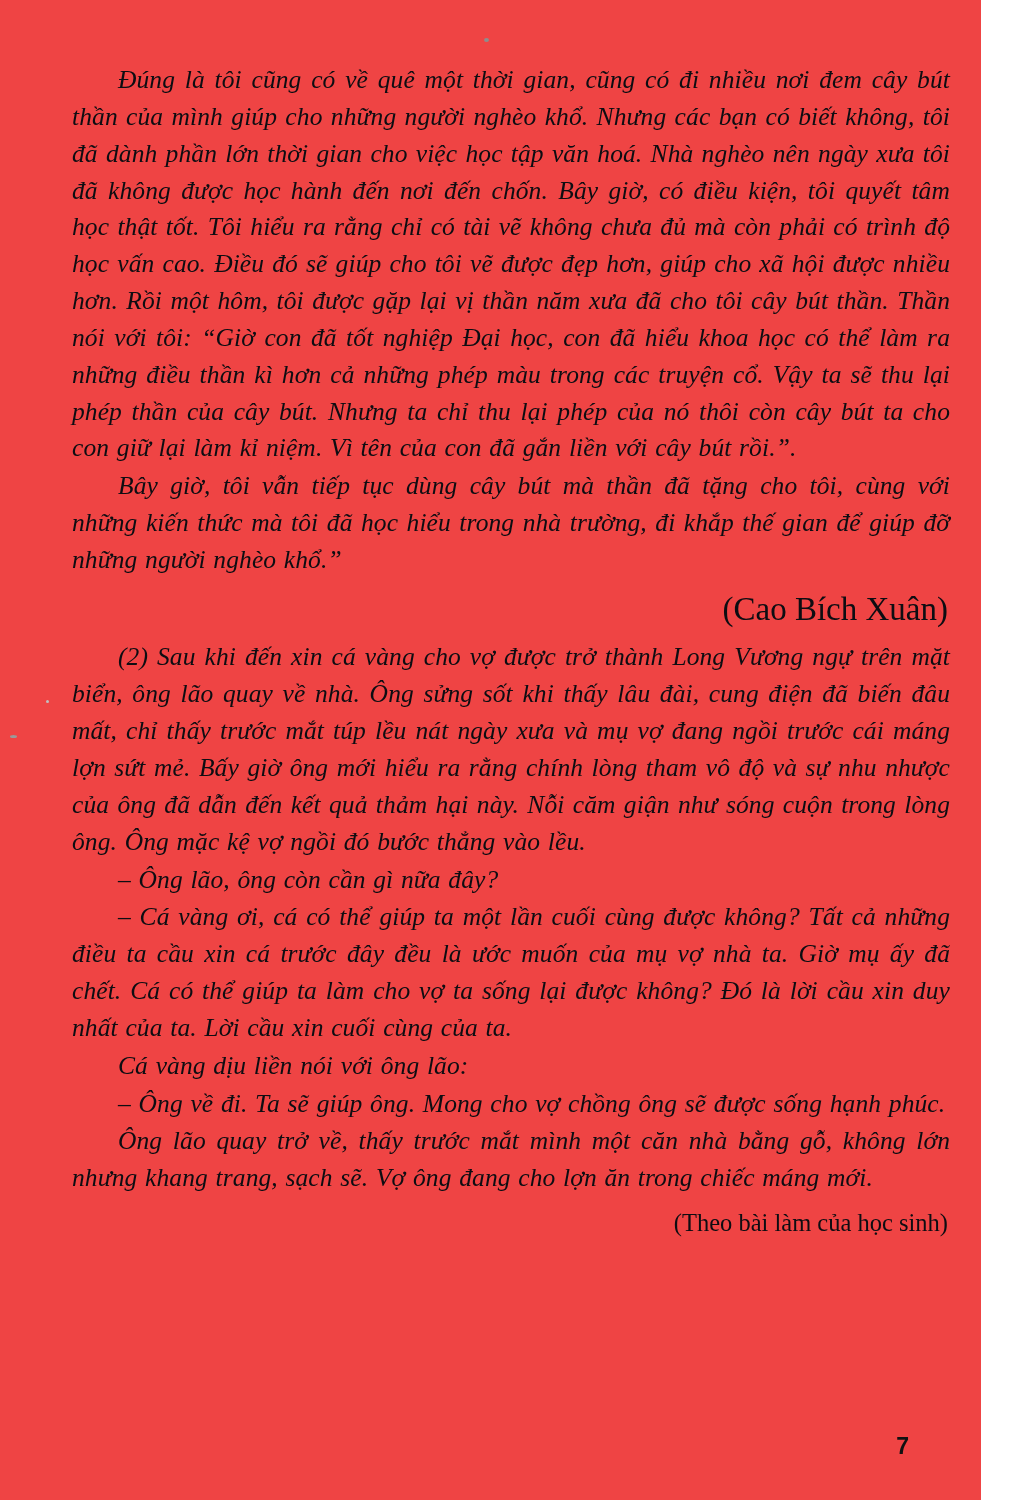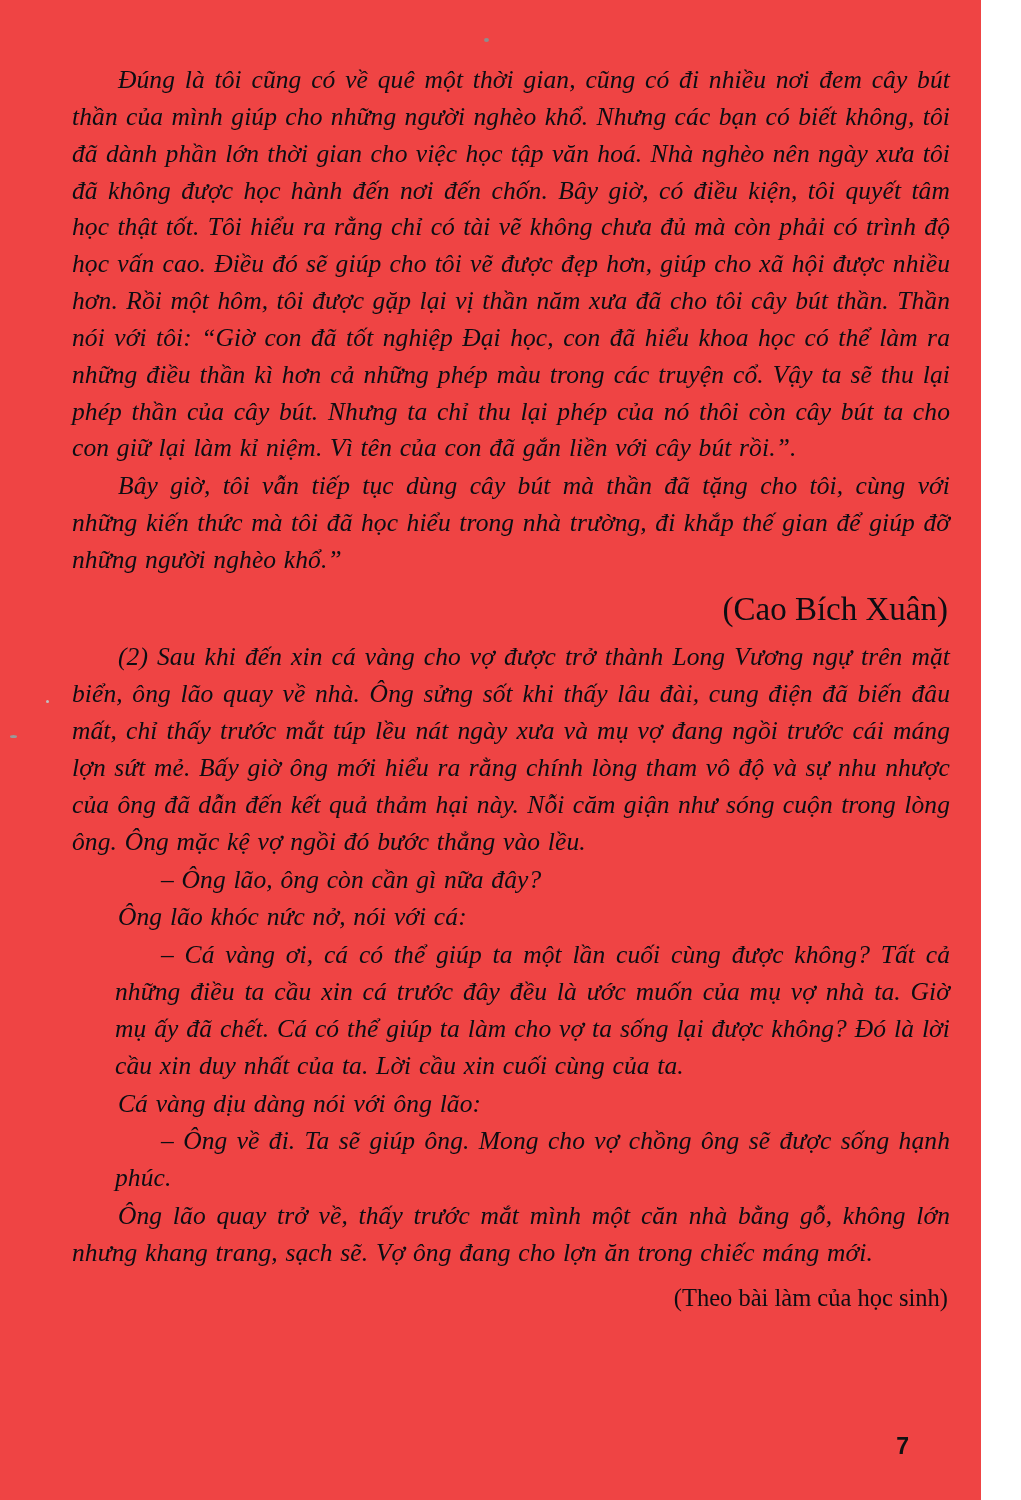--- a/index.html
+++ b/index.html
@@ -45,21 +45,20 @@
     font-style: normal;
     font-size: 24.5px;
     line-height: 1.445;
     text-align: right;
     margin: 8px 0 0 0;
     text-indent: 0;
     padding-right: 2px;
   }
   .dash-line {
     text-indent: 46px;
-    margin-left: 43px;
   }
   .page-number {
     position: absolute;
     right: 72px;
     bottom: 40px;
     font-family: "Liberation Sans", sans-serif;
     font-size: 23px;
     font-weight: 700;
     color: #111;
   }
@@ -90,25 +89,24 @@
     <p class="para">Bây giờ, tôi vẫn tiếp tục dùng cây bút mà thần đã tặng cho tôi, cùng với những kiến thức mà tôi đã học hiểu trong nhà trường, đi khắp thế gian để giúp đỡ những người nghèo khổ.”</p>
 
     <p class="attrib">(Cao Bích Xuân)</p>
 
     <p class="para">(2) Sau khi đến xin cá vàng cho vợ được trở thành Long Vương ngự trên mặt biển, ông lão quay về nhà. Ông sửng sốt khi thấy lâu đài, cung điện đã biến đâu mất, chỉ thấy trước mắt túp lều nát ngày xưa và mụ vợ đang ngồi trước cái máng lợn sứt mẻ. Bấy giờ ông mới hiểu ra rằng chính lòng tham vô độ và sự nhu nhược của ông đã dẫn đến kết quả thảm hại này. Nỗi căm giận như sóng cuộn trong lòng ông. Ông mặc kệ vợ ngồi đó bước thẳng vào lều.</p>
 
 
 
     <p class="para dash-line">– Ông lão, ông còn cần gì nữa đây?</p>
 
-    <p class="para">Ông lão khóc nức nở, nói với cá:</p>
 
     <p class="para dash-line">– Cá vàng ơi, cá có thể giúp ta một lần cuối cùng được không? Tất cả những điều ta cầu xin cá trước đây đều là ước muốn của mụ vợ nhà ta. Giờ mụ ấy đã chết. Cá có thể giúp ta làm cho vợ ta sống lại được không? Đó là lời cầu xin duy nhất của ta. Lời cầu xin cuối cùng của ta.</p>
 
-    <p class="para">Cá vàng dịu dàng nói với ông lão:</p>
+    <p class="para">Cá vàng dịu liền nói với ông lão:</p>
 
     <p class="para dash-line">– Ông về đi. Ta sẽ giúp ông. Mong cho vợ chồng ông sẽ được sống hạnh phúc.</p>
 
     <p class="para">Ông lão quay trở về, thấy trước mắt mình một căn nhà bằng gỗ, không lớn nhưng khang trang, sạch sẽ. Vợ ông đang cho lợn ăn trong chiếc máng mới.</p>
 
 
     <p class="attrib-final">(Theo bài làm của học sinh)</p>
 
   </div>
 

